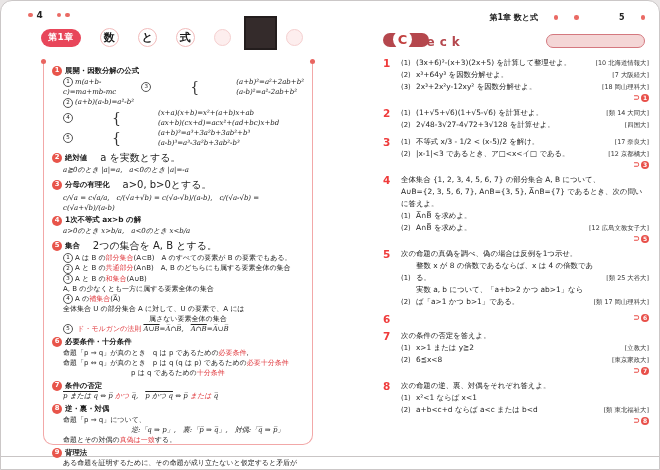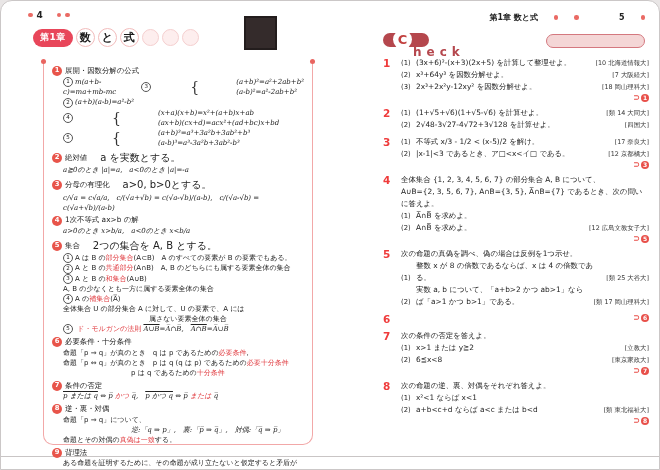--- a/index.html
+++ b/index.html
@@ -11,41 +11,41 @@
   .page-right{left:330px;width:328px;}
 
   
   .dot{display:inline-block;width:4.5px;height:4.5px;border-radius:50%;background:#ea6a64;vertical-align:middle;}
 
   
   .pl-header{position:absolute;left:27px;top:9px;display:flex;align-items:center;gap:4px;font-size:9px;font-weight:bold;}
   .pl-header .gap{width:6px;}
 
   
-  .pl-title{position:absolute;left:32px;top:27px;display:flex;align-items:center;gap:3px;}
+  .pl-title{position:absolute;left:40px;top:27px;display:flex;align-items:center;gap:19px;}
   .chap-pill{background:#e8465a;color:#fff;font-size:9px;font-weight:bold;border-radius:9px;
              padding:2.5px 7px;letter-spacing:0.5px;}
   .tchar{width:17px;height:17px;border-radius:50%;background:#fff;border:1.2px solid #f2bcbc;
          display:flex;align-items:center;justify-content:center;font-size:11px;font-weight:bold;color:#1a1a1a;}
   .echar{width:15px;height:15px;border-radius:50%;background:#fdeeee;border:1px solid #f5cfcf;}
 
   .photo{position:absolute;left:243px;top:15px;width:29px;height:30px;background:#342b2b;border:2px solid #231d1d;}
 
   
   .sbox{position:absolute;left:42px;top:60px;width:268px;height:383px;
         border-left:1.4px solid #f2a8a8;border-right:1.4px solid #f2a8a8;border-bottom:1.4px solid #f2a8a8;
         border-radius:0 0 10px 10px;}
   .sbox .tdot{position:absolute;width:5px;height:5px;border-radius:50%;background:#e96560;top:-2px;}
   .sbox .tdot.l{left:-3.2px;} .sbox .tdot.r{right:-3.2px;}
   .sbody{padding:5px 8px 4px 8px;font-size:7px;line-height:1.45;}
   .sec{margin-bottom:2.5px;}
   .sec-h{display:flex;align-items:center;gap:3px;font-size:7.4px;}
   .snum{flex:none;width:10px;height:10px;border-radius:50%;background:#e8544a;color:#fff;
         font-size:6.8px;font-weight:bold;display:flex;align-items:center;justify-content:center;}
-  .sec-title{font-weight:normal;color:#1a1a1a;}
+  .sec-title{font-weight:bold;color:#1a1a1a;}
   .sec-note{font-size:10px;margin-left:10px;}
   .sec-b{margin-left:11px;}
   .fm{font-family:"DejaVu Serif",serif;font-style:italic;}
   .rd{color:#e0393e;}
   .ol{text-decoration:overline;}
   .cnum{display:inline-flex;flex:none;width:8px;height:8px;border:0.8px solid #555;border-radius:50%;
         font-size:5.5px;align-items:center;justify-content:center;font-style:normal;
         font-family:"DejaVu Sans",sans-serif;margin-right:2px;vertical-align:0.5px;}
   .f2col{display:flex;justify-content:space-between;align-items:flex-start;}
   .bgroup{display:flex;align-items:center;gap:36px;}
@@ -57,21 +57,21 @@
   .ind3{margin-left:86px;}
 
   
   .pr-header{position:absolute;right:14px;top:11px;display:flex;align-items:center;gap:16px;
              font-size:8px;font-weight:bold;color:#222;}
   .check{position:absolute;left:52px;top:30px;width:262px;height:18px;}
   .check-cap{position:absolute;left:0;top:2px;width:46px;height:14px;background:#b5474d;border-radius:8px;}
   .check-c{position:absolute;left:11px;top:0;width:17px;height:17px;background:#fff;border-radius:50%;
            display:flex;align-items:center;justify-content:center;font-size:13px;font-weight:bold;color:#c2403f;
            box-shadow:0 0 0 1px #fff;}
-  .check-rest{position:absolute;left:30px;top:14px;font-size:12px;font-weight:bold;color:#b5474d;letter-spacing:5px;}
+  .check-rest{position:absolute;left:30px;top:4px;font-size:12px;font-weight:bold;color:#b5474d;letter-spacing:5px;}
   .check-pill{position:absolute;left:163px;top:3px;right:0;height:12px;background:#f4d6d6;
               border:1px solid #d4787f;border-radius:7px;}
 
   .problems{position:absolute;left:52px;top:56px;right:10px;font-size:7.4px;line-height:12px;}
   .prob{display:flex;margin-bottom:5px;}
   .pnum{flex:none;width:18px;color:#ef3b3b;font-size:10.5px;font-weight:bold;line-height:12px;}
   .pbody{flex:1;min-width:0;}
   .pline{display:flex;align-items:flex-end;}
   .pmark{flex:none;width:15px;font-size:6.8px;}
   .ptext{flex:1;min-width:0;}

